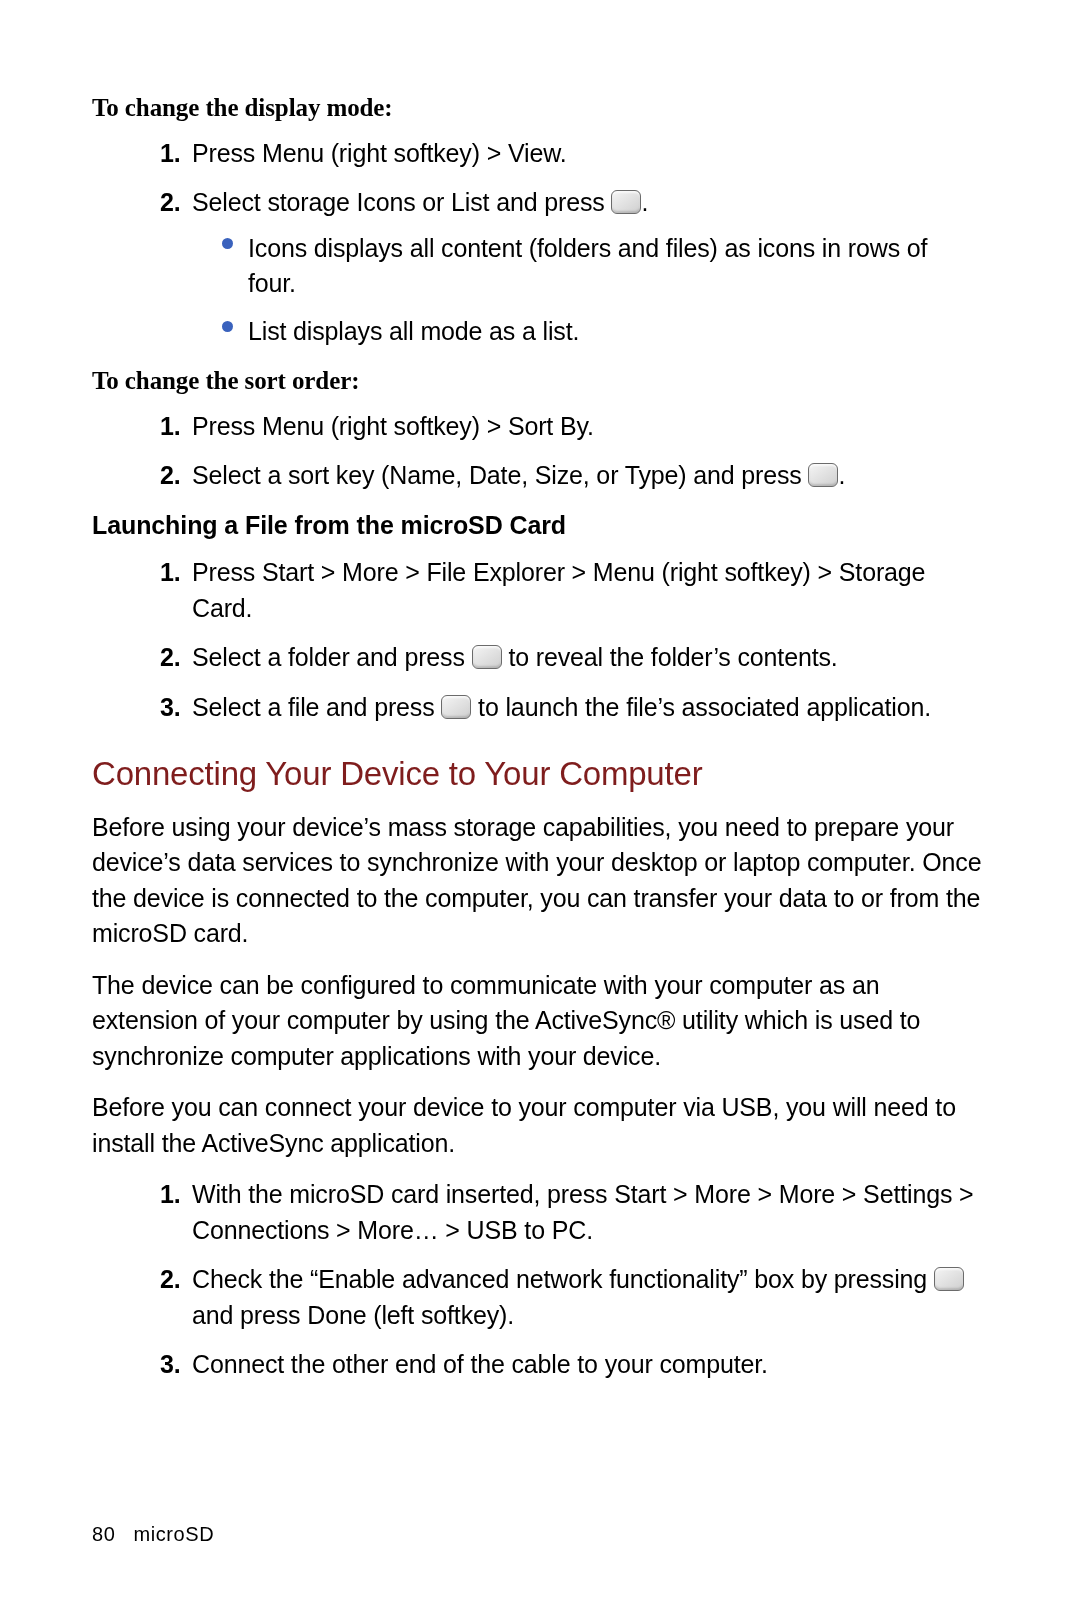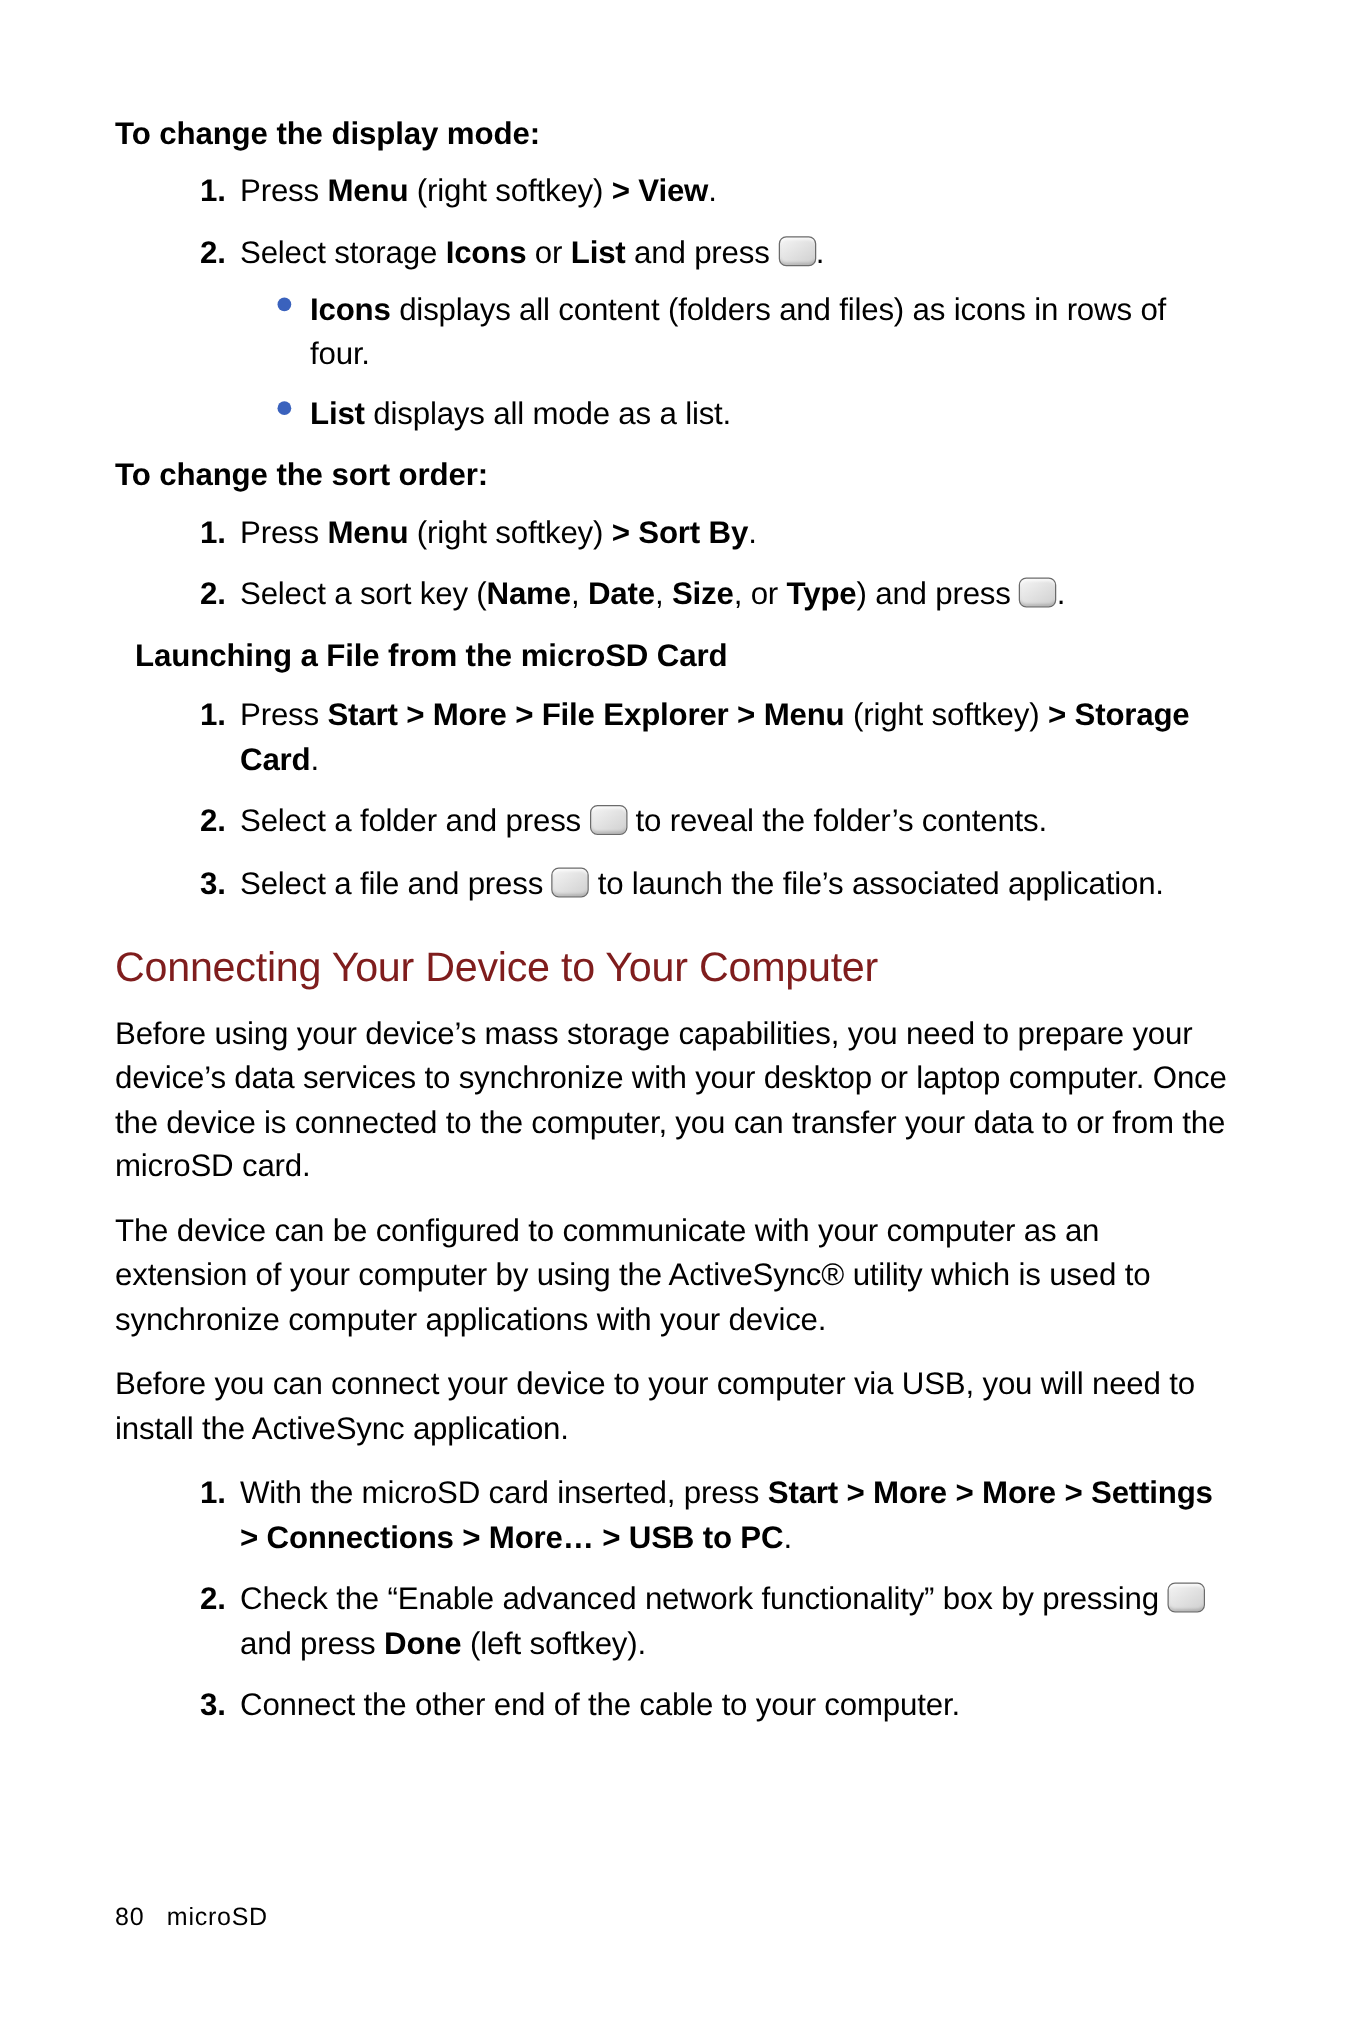--- a/index.html
+++ b/index.html
@@ -12,24 +12,25 @@
     line-height: 1.42;
     font-size: 25px;
     letter-spacing: -0.15px;
     position: relative;
   }
   .subhead-bold {
     font-weight: 700;
     margin: 8px 0 10px 0;
     font-size: 25px;
     letter-spacing: -0.1px;
+    font-family: Liberation Serif, serif;
   }
   .h3-bold {
     font-weight: 700;
-    margin: 14px 0 12px 16px;
+    margin: 14px 0 12px 0;
     font-size: 25px;
     letter-spacing: -0.1px;
   }
   .h2-blue {
     color: #7f1d1d;
     font-weight: 400;
     font-size: 33px;
     margin: 26px 0 12px 0;
     letter-spacing: -0.2px;
   }
@@ -62,21 +63,21 @@
   }
   ul.bullets > li .bullet {
     position: absolute;
     left: 0;
     top: 7px;
     width: 11px;
     height: 11px;
     border-radius: 50%;
     background: #3a62bd;
   }
-  strong, .b { font-weight: 700; }
+  strong, .b { font-weight: 400; }
   .key-icon {
     display: inline-block;
     width: 30px;
     height: 24px;
     border: 1px solid #6b6b6b;
     border-radius: 6px;
     background: linear-gradient(145deg,#f5f5f5 0%,#e2e2e2 50%,#cfcfcf 100%);
     vertical-align: -3px;
     box-shadow: inset 0 2px 2px rgba(255,255,255,.7), inset 0 -2px 2px rgba(0,0,0,.15);
   }

